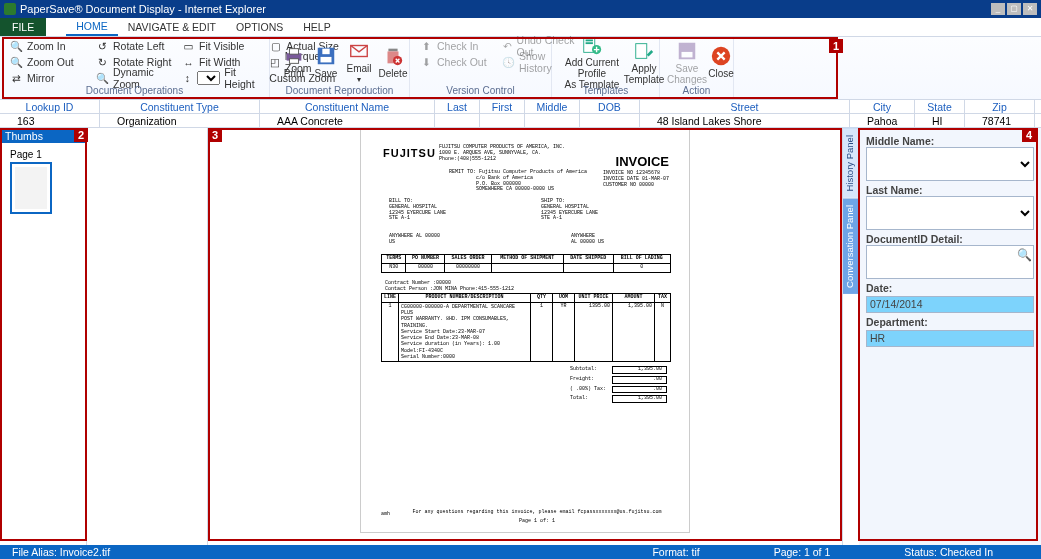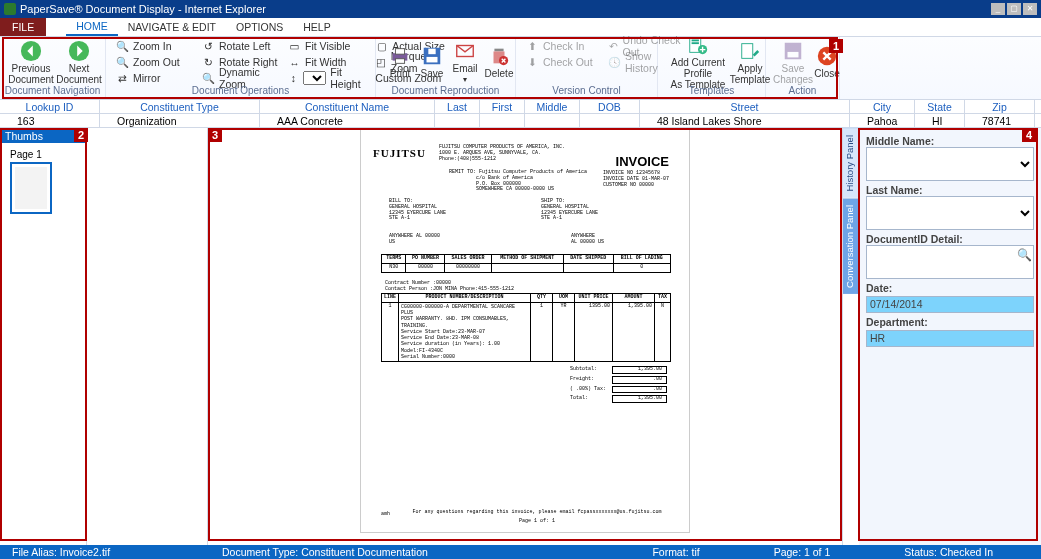--- a/index.html
+++ b/index.html
@@ -39,21 +39,21 @@
       font-size: 10.5px;
     }
     .tabs .tab {
       padding: 0 10px;
       height: 100%;
       display: flex;
       align-items: center;
       cursor: pointer;
       color: #333;
     }
-    .tabs .tab.file { background: #7f1d1d; color: #fff; padding: 0 12px; }
+    .tabs .tab.file { background: #14532d; color: #fff; padding: 0 12px; }
     .tabs .tab.active { color: #0b66c3; border-bottom: 2px solid #0b66c3; margin-left: 20px; }
 
     
     .ribbon {
       display: flex;
       align-items: stretch;
       height: 63px;
       background: linear-gradient(to bottom, #fcfdff, #f6f9ff);
       border-bottom: 1px solid #d0d8e6;
       position: relative;
@@ -176,21 +176,21 @@
       height: 405px;
       margin-top: 0px;
       background: #fff;
       border: 1px solid #ccc;
       padding: 10px 12px 8px;
       font-size: 5.5px;
       font-family: "Courier New", monospace;
       line-height: 1.15;
       position: relative;
     }
-    .doc .logo { position: absolute; top: 18px; left: 12px; font-family: Liberation Serif, serif; font-size: 11px; font-weight: bold; letter-spacing: 1px; }
+    .doc .logo { position: absolute; top: 18px; left: 22px; font-family: Liberation Sans, sans-serif; font-size: 11px; font-weight: bold; letter-spacing: 1px; }
     .doc .addr { position: absolute; top: 16px; left: 78px; font-size: 5px;}
     .doc .inv-title { position: absolute; top: 26px; right: 20px; font-size: 13px; font-weight: bold; font-family: Arial, sans-serif; }
     .doc .inv-meta  { position: absolute; top: 42px; right: 20px; text-align: left; font-size: 5px;}
     .doc .remit     { position: absolute; top: 41px; left: 88px; font-size: 5px;}
     .doc .billto    { position: absolute; top: 70px; left: 28px; font-size: 5px;}
     .doc .shipto    { position: absolute; top: 70px; left: 180px; font-size: 5px;}
     .doc .anywhere1 { position: absolute; top: 105px; left: 28px; font-size: 5px;}
     .doc .anywhere2 { position: absolute; top: 105px; left: 210px; font-size: 5px;}
     .doc table.t1 { position: absolute; top: 125px; left: 20px; width: 290px; border-collapse: collapse; font-size: 5px;}
     .doc table.t1 th, .doc table.t1 td { border: 1px solid #000; padding: 1px 2px; text-align: center; height: 9px;}
@@ -274,44 +274,20 @@
 <div class="tabs">
   <div class="tab file">FILE</div>
   <div class="tab active">HOME</div>
   <div class="tab">NAVIGATE &amp; EDIT</div>
   <div class="tab">OPTIONS</div>
   <div class="tab">HELP</div>
 </div>
 
 <div class="ribbon">
 
-  <div class="group" style="width:106px;">
-    <div class="group-body">
-      <div class="rb-big-btn">
-        <span class="ico">
-          <svg viewBox="0 0 24 24">
-              <circle cx="12" cy="12" r="11" fill="#46b85a"></circle>
-              <path d="M14 6 L8 12 L14 18 Z" fill="#fff"></path>
-            </svg>
-        </span>
-        <span style="white-space:pre-line;">Previous
-Document</span>
-      </div>
-      <div class="rb-big-btn">
-        <span class="ico">
-          <svg viewBox="0 0 24 24">
-              <circle cx="12" cy="12" r="11" fill="#46b85a"></circle>
-              <path d="M10 6 L16 12 L10 18 Z" fill="#fff"></path>
-            </svg>
-        </span>
-        <span>Next Document</span>
-      </div>
-    </div>
-    <div class="group-label">Document Navigation</div>
-  </div>
 
   <div class="group" style="width:270px;">
     <div class="group-body" style="gap:6px;">
       <div class="rb-smallcol">
         <div class="rb-small-btn">
             <span class="si">🔍</span>
             <span>Zoom In</span>
           </div>
         <div class="rb-small-btn">
             <span class="si">🔍</span>
@@ -692,21 +668,20 @@
       <div class="f-readonly">HR</div>
     </div>
   </div>
   <span class="callout" style="top:0; right:5px;">4</span>
   <div class="red-outline" style="top:0px; right:3px; width:180px; height:413px;"></div>
 
 </div>
 
 <div class="statusbar">
   <div style="width:210px;">File Alias: Invoice2.tif</div>
-  <div style="width:400px;">Document Type: Constituent Documentation</div>
   <div style="flex:1;"></div>
   <div>Format: tif</div>
   <div style="width:50px;"></div>
   <div>Page: 1 of 1</div>
   <div style="width:50px;"></div>
   <div>Status: Checked In</div>
   <div style="width:36px;"></div>
 </div>
 
 </body></html>

